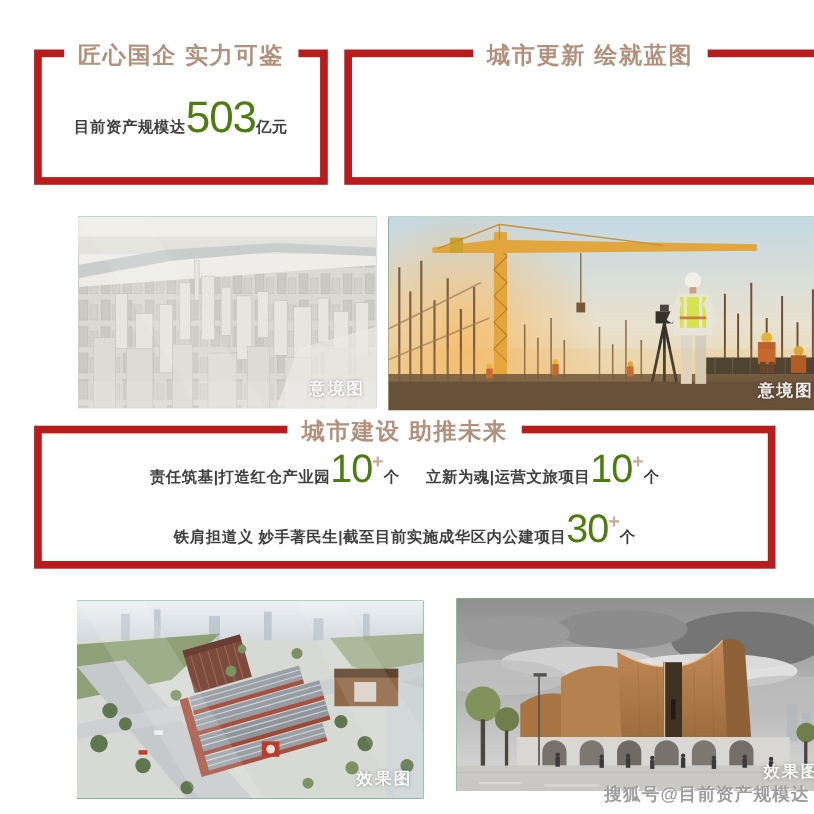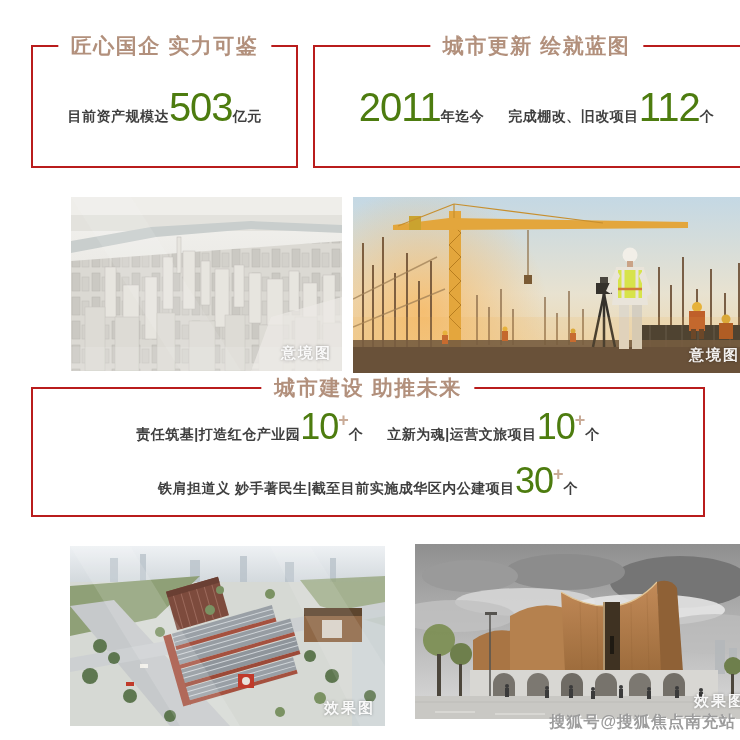--- a/index.html
+++ b/index.html
@@ -2,21 +2,21 @@
 <html><head>
 <meta charset="utf-8">
 <style>
   html,body{margin:0;padding:0;background:#ffffff;}
   .canvas{
     position:relative;width:740px;height:740px;background:#ffffff;overflow:hidden;
     font-family:"Liberation Sans","DejaVu Sans",sans-serif;
   }
   
   .stat-box{
-    position:absolute;border:2px solid #b91c1c;background:#ffffff;
+    position:absolute;border:7px solid #b91c1c;background:#ffffff;
     display:flex;flex-direction:column;justify-content:center;align-items:center;
     gap:9px;box-sizing:border-box;padding-top:10px;
   }
   .box-title{
     position:absolute;top:-15px;left:50%;transform:translateX(-50%);
     margin:0;background:#ffffff;padding:0 13px;white-space:nowrap;
     font-size:21px;font-weight:bold;color:#b2907c;letter-spacing:1.5px;line-height:28px;
   }
   .stat-line{white-space:nowrap;text-align:center;line-height:40px;}
   .t{font-size:14px;font-weight:bold;color:#3f3f3f;letter-spacing:.5px;}
@@ -55,23 +55,20 @@
 
   <section class="stat-box" id="box-company">
     <h2 class="box-title">匠心国企 实力可鉴</h2>
     <div class="stat-line">
       <span class="t">目前资产规模达</span><span class="num num-lg">503</span><span class="t">亿元</span>
     </div>
   </section>
 
   <section class="stat-box" id="box-renewal">
     <h2 class="box-title">城市更新 绘就蓝图</h2>
-    <div class="stat-line">
-      <span><span class="num num-lg">2011</span><span class="t">年迄今</span></span><span class="ml"><span class="t">完成棚改、旧改项目</span><span class="num num-lg">112</span><span class="t">个</span></span>
-    </div>
   </section>
 
   <figure class="photo" id="photo-city">
     <svg viewBox="0 0 271 174" preserveAspectRatio="none">
       <defs>
         <linearGradient id="g1bg" x1="0" y1="0" x2="0" y2="1">
           <stop offset="0" stop-color="#f3f2ef"></stop>
             <stop offset="1" stop-color="#e0dfd9"></stop>
         </linearGradient>
         <pattern id="cityTexA" width="20" height="24" patternUnits="userSpaceOnUse">
@@ -429,15 +426,15 @@
           <rect x="232" y="147" width="4" height="8"></rect>
         <circle cx="262" cy="144" r="2"></circle>
           <rect x="260" y="146" width="4" height="8"></rect>
         <circle cx="286" cy="146" r="2"></circle>
           <rect x="284" y="148" width="4" height="7"></rect>
       </g>
     </svg>
     <figcaption class="img-label">效果图</figcaption>
   </figure>
 
-  <div class="sohu">搜狐号@搜狐焦点南充站</div>
+  <div class="sohu">搜狐号@目前资产规模达</div>
 
 </div>
 
 </body></html>

